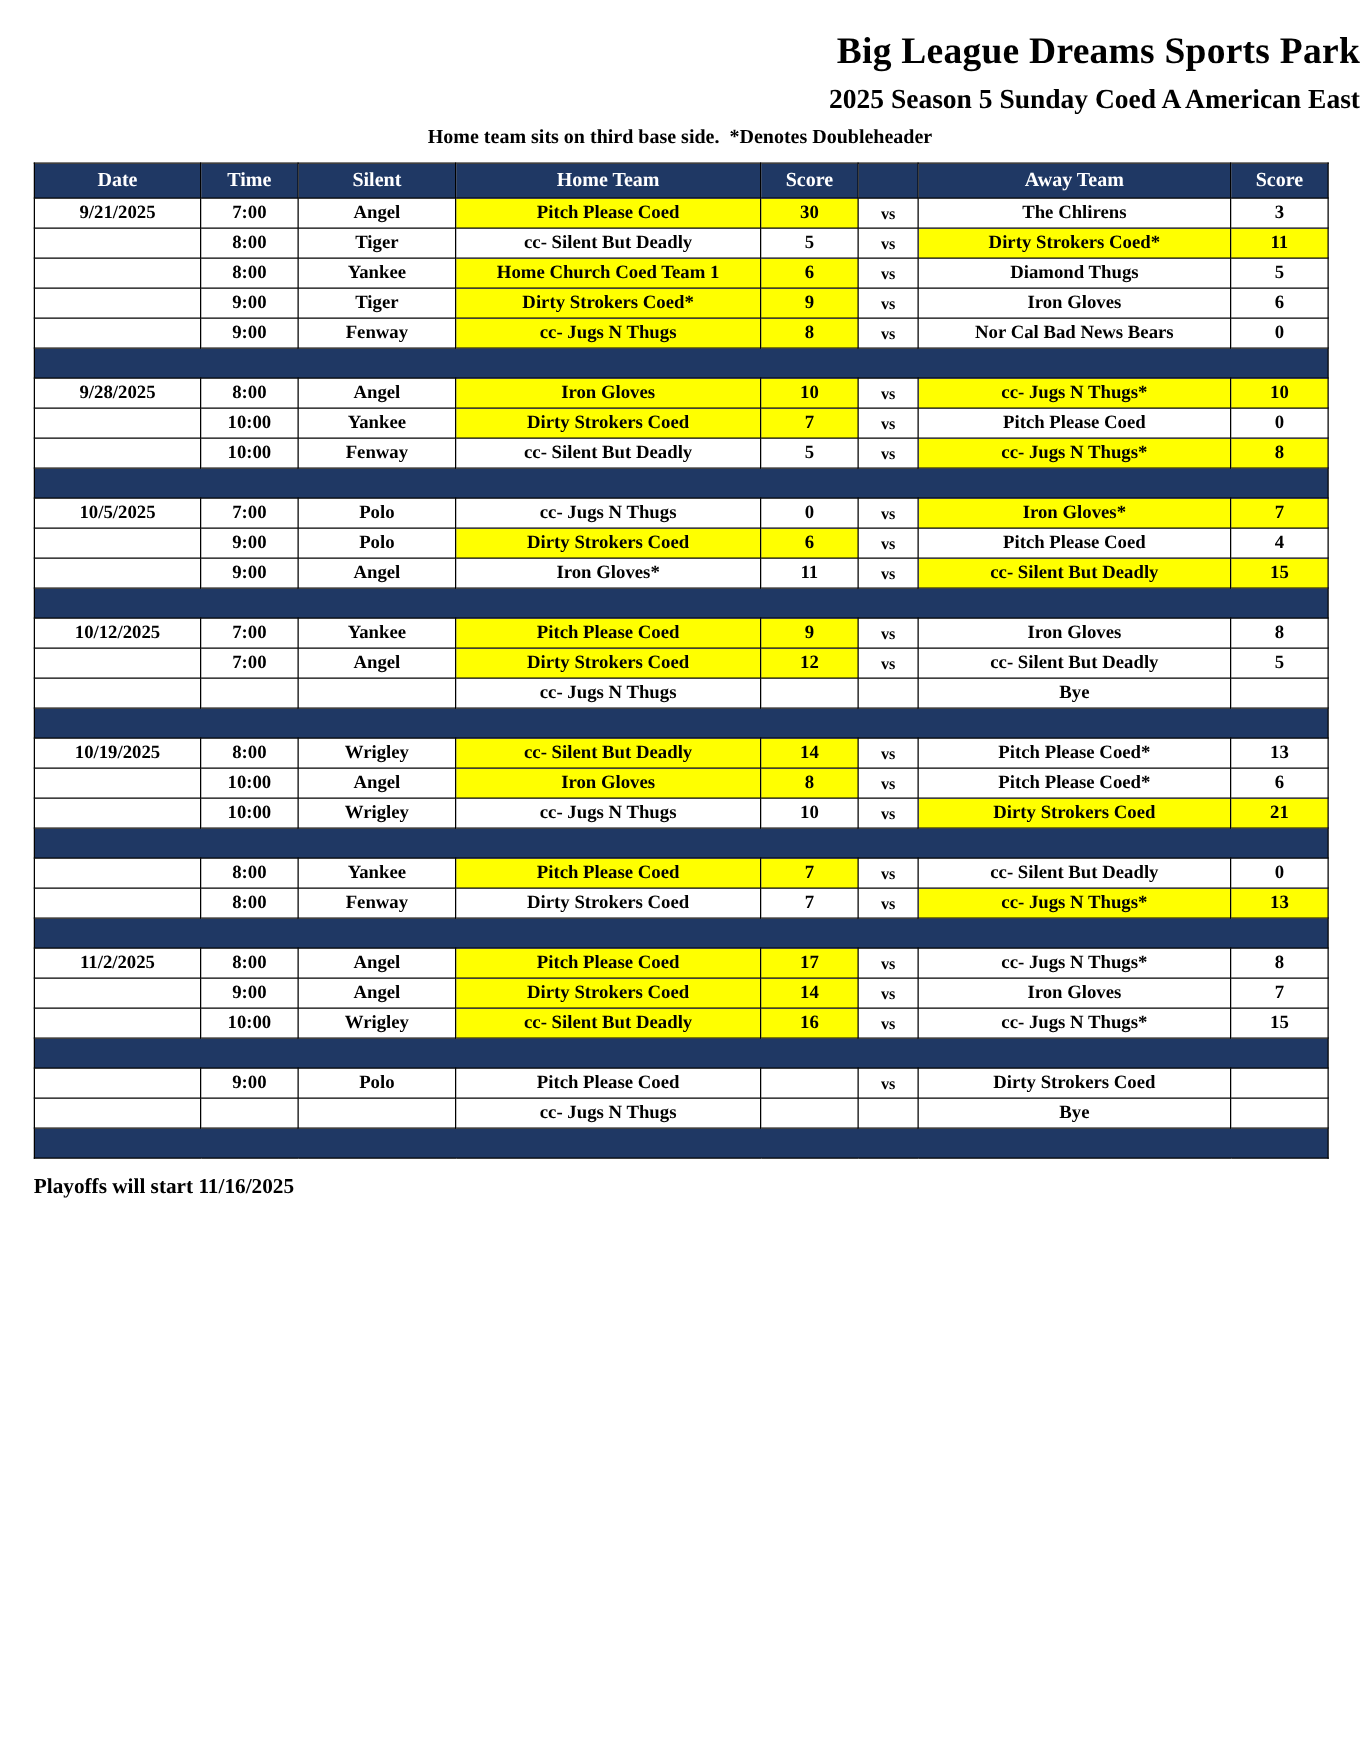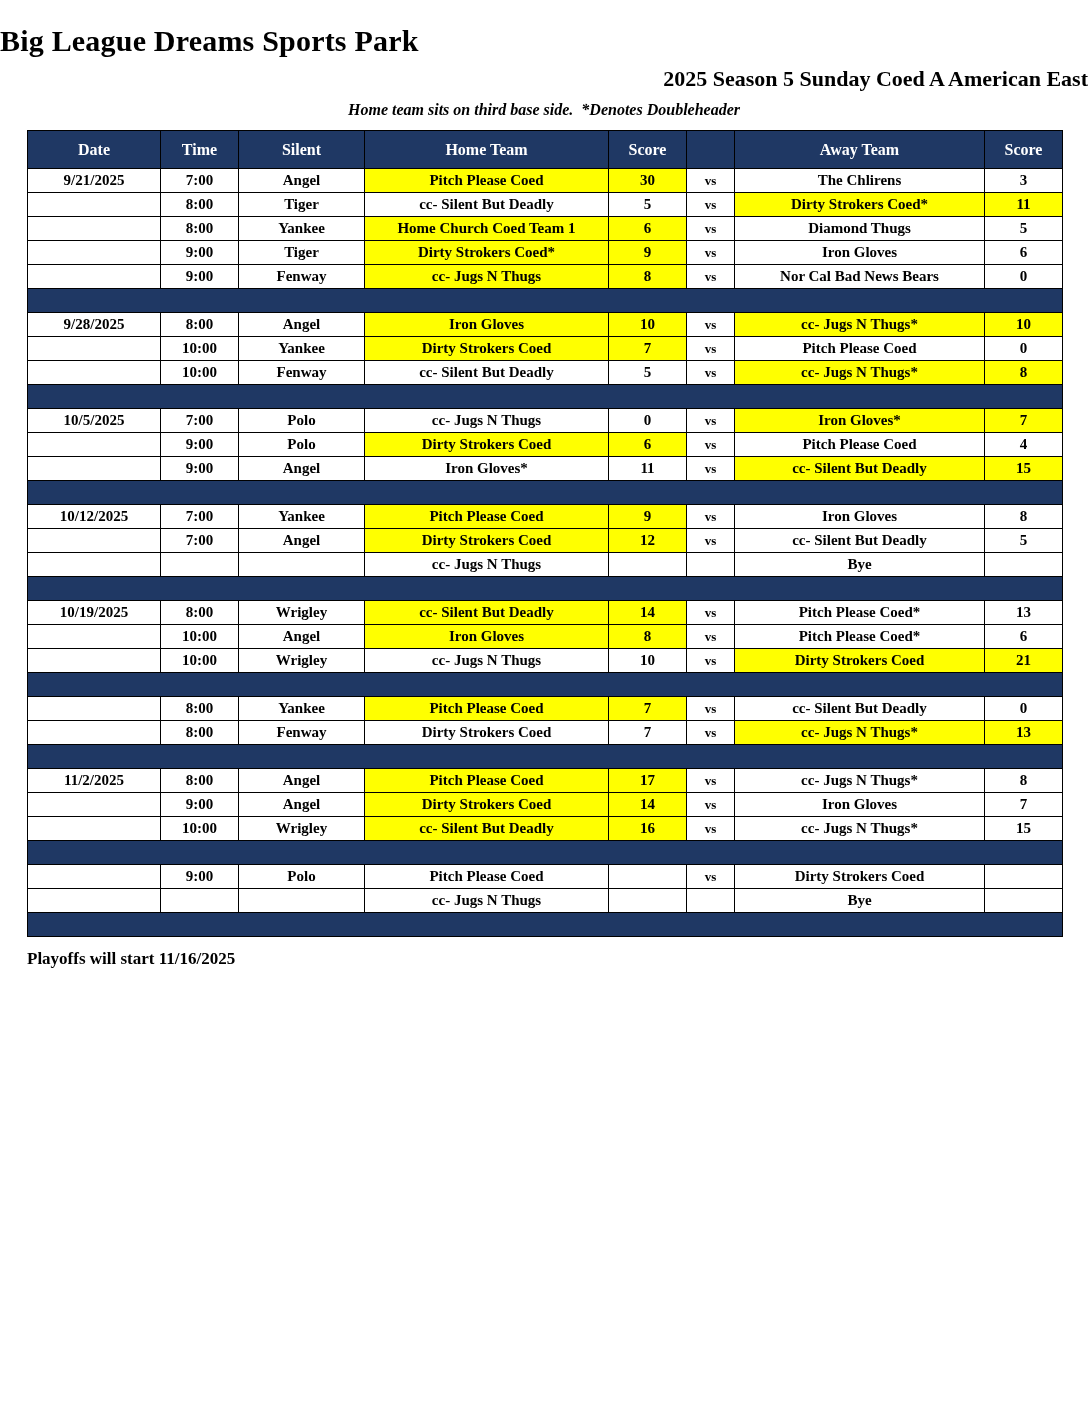--- a/index.html
+++ b/index.html
@@ -11,37 +11,36 @@
   html,body{margin:0;padding:0;}
   body{
     width:1088px;
     min-height:1408px;
     background:#ffffff;
     font-family:"Liberation Serif", serif;
     color:#000;
   }
   .page{padding-top:24px;}
   .page-title{
-    text-align:left;
+    text-align:right;
     font-size:30px;
     font-weight:bold;
     margin:0 0 8px 0;
     letter-spacing:0.2px;
   }
   .page-subtitle{
     text-align:right;
     font-size:22px;
     font-weight:bold;
     margin:0 0 9px 0;
   }
   .page-note{
     text-align:center;
     font-size:16px;
     font-weight:bold;
-    font-style:italic;
     margin:0 0 11px 0;
     white-space:pre-wrap;
   }
   table.schedule{
     border-collapse:collapse;
     table-layout:fixed;
     width:1035px;
     margin-left:27px;
   }
   col.c0{width:133px}
@@ -60,21 +59,21 @@
     vertical-align:middle;
     font-weight:bold;
     font-size:15px;
     overflow:hidden;
     white-space:nowrap;
   }
   .schedule thead th{
     background:var(--navy);
     color:var(--header-text);
     font-size:16px;
-    height:38px;
+    height:28px;
   }
   .schedule td.vs-cell{
     font-size:13px;
   }
   .schedule td.hl{
     background:var(--hl);
   }
   .schedule tr.sep td{
     background:var(--navy);
     height:24px;

